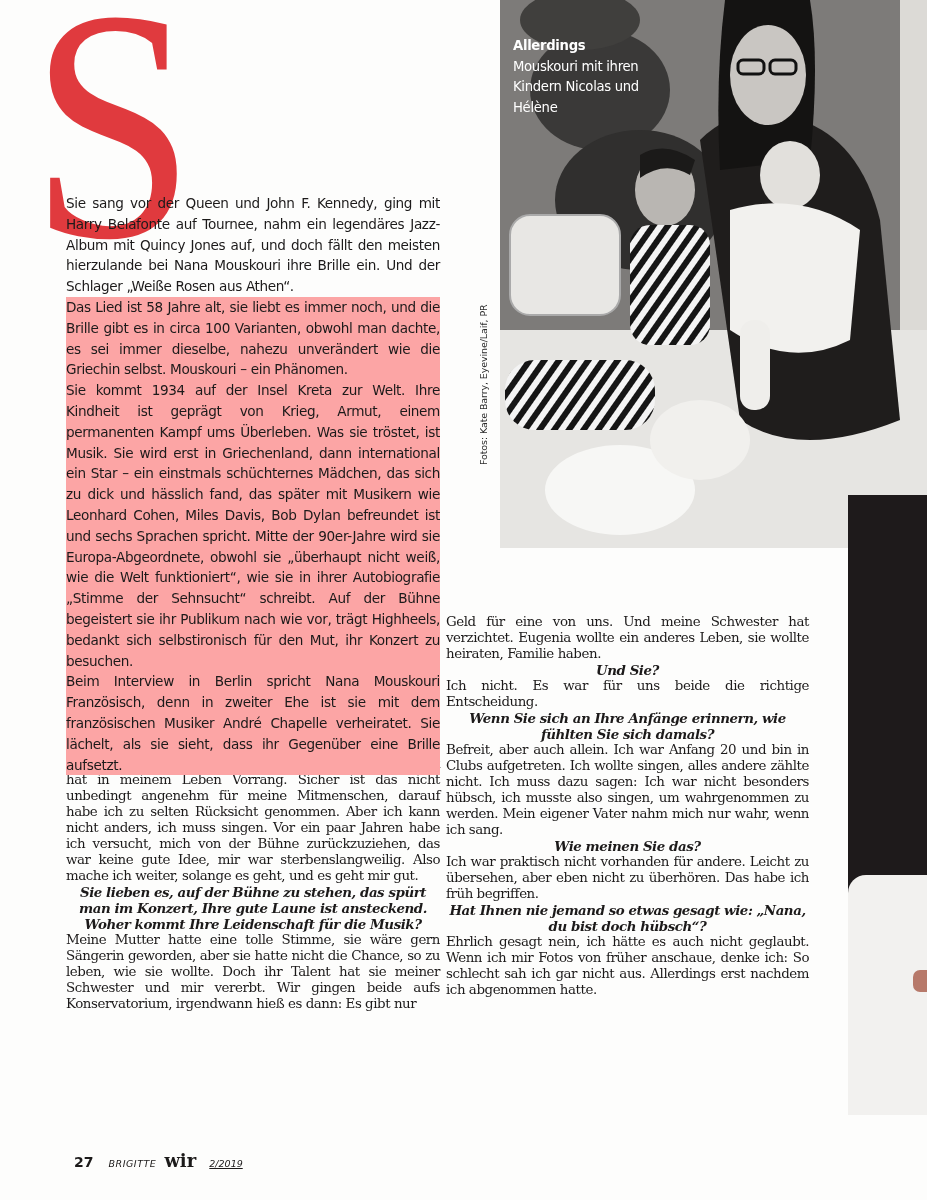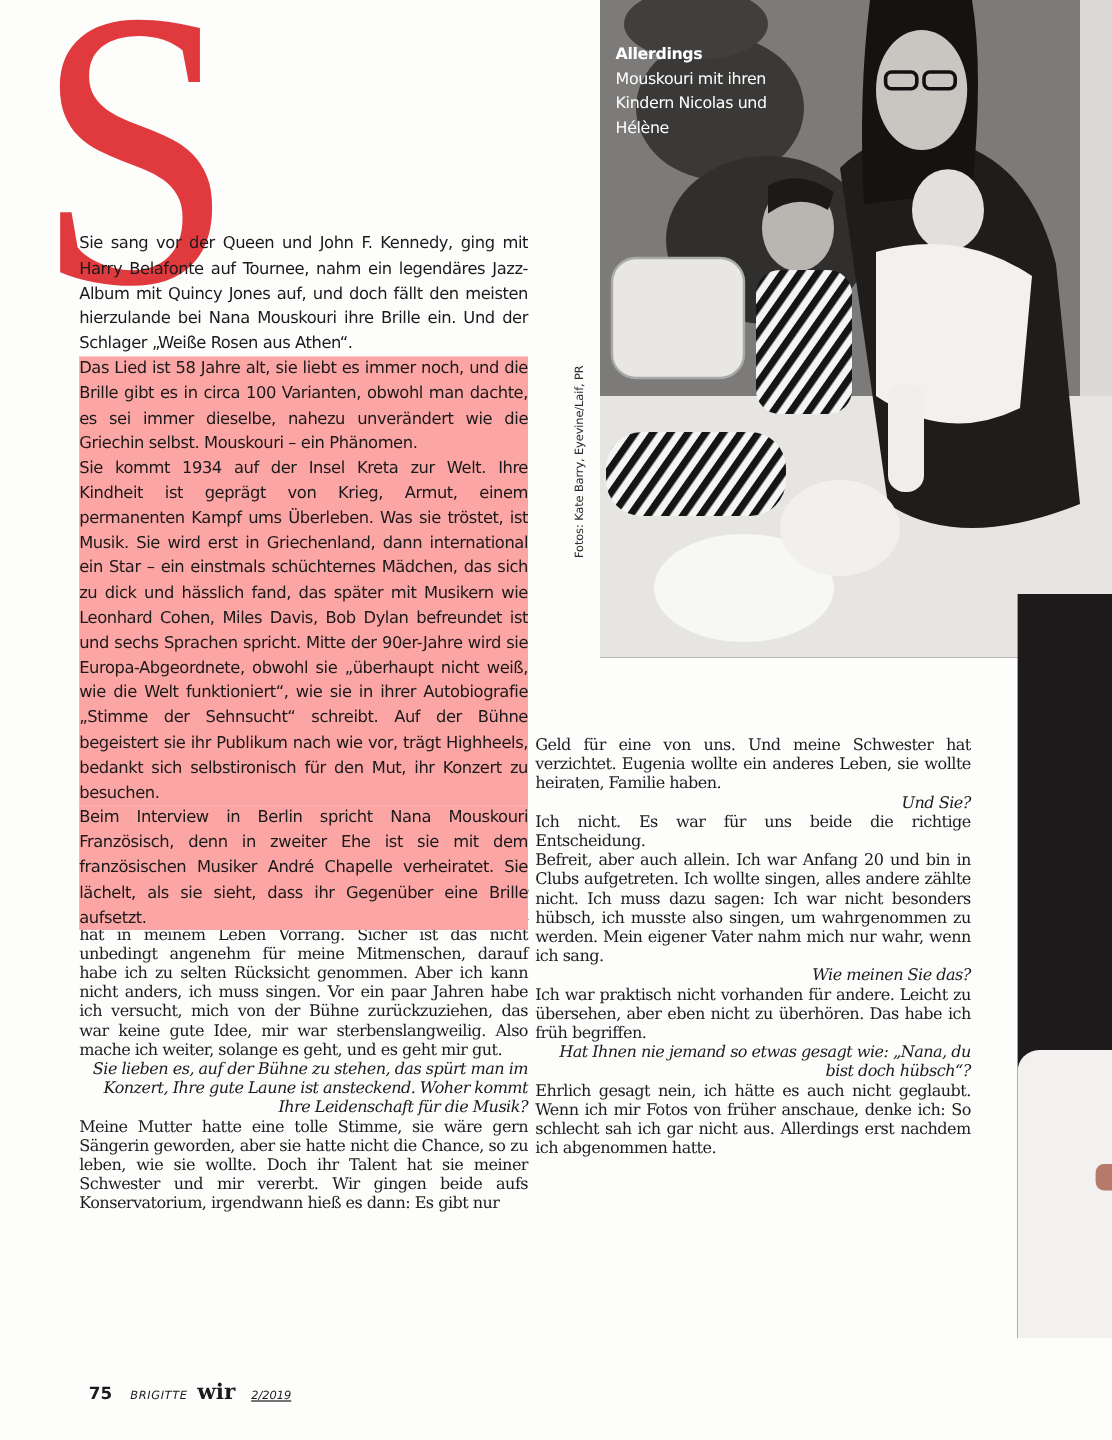--- a/index.html
+++ b/index.html
@@ -3,21 +3,21 @@
 <meta charset="utf-8">
 <style>
   html, body { margin: 0; padding: 0; }
   body { width: 927px; height: 1200px; background: #fdfdfc; position: relative; overflow: hidden; color: #1c1a1a; }
   .dropcap { position: absolute; left: 30px; top: -40px; font-family: "Liberation Serif", serif; font-size: 330px; line-height: 1; color: #e03a3e; z-index: 1; transform: scaleX(0.9); transform-origin: left top; }
   .intro { position: absolute; left: 66px; top: 193px; width: 374px; font-family: "DejaVu Sans", sans-serif; font-size: 13.6px; line-height: 20.8px; letter-spacing: -0.35px; text-align: justify; z-index: 2; }
   .intro p { margin: 0; }
   .intro .hider { background: #fca5a5; }
   .col { position: absolute; font-family: "DejaVu Serif", serif; font-size: 13.4px; line-height: 16px; letter-spacing: -0.45px; text-align: justify; }
   .col p { margin: 0; }
-  .col .q { font-weight: normal; font-style: italic; text-align: right; }
+  .col .q { font-weight: bold; font-style: italic; text-align: center; }
   .col .speaker { font-weight: bold; letter-spacing: 0.3px; }
   #col-left { left: 66px; top: 739px; width: 374px; }
   #col-right { left: 446px; top: 614px; width: 363px; }
   .photo { position: absolute; left: 500px; top: 0; width: 427px; height: 548px; overflow: hidden; background: #8a8886; }
   .photo svg { display: block; }
   .caption { position: absolute; left: 513px; top: 36px; width: 130px; font-family: "DejaVu Sans", sans-serif; font-size: 13.2px; line-height: 20.5px; color: #ffffff; letter-spacing: -0.3px; z-index: 3; }
   .caption .title { font-weight: bold; }
   .credit { position: absolute; left: 478px; top: 465px; transform: rotate(-90deg); transform-origin: left top; font-family: "DejaVu Sans", sans-serif; font-size: 9.5px; color: #2a2a2a; white-space: nowrap; letter-spacing: -0.1px; }
   .dark-panel { position: absolute; left: 848px; top: 495px; width: 79px; height: 620px; background: #1e1a1b; overflow: hidden; }
   .dark-panel .light { position: absolute; left: 0; bottom: 0; width: 79px; height: 240px; background: #f2f1ef; border-top-left-radius: 18px; }
@@ -44,20 +44,21 @@
   <p class="q">Frau Mouskouri, macht Singen egoistisch?</p>
   <p><span class="speaker">Nana Mouskouri:</span><span> Ich fürchte, da ist etwas dran. Musik hat in meinem Leben Vorrang. Sicher ist das nicht unbedingt angenehm für meine Mitmenschen, darauf habe ich zu selten Rücksicht genommen. Aber ich kann nicht anders, ich muss singen. Vor ein paar Jahren habe ich versucht, mich von der Bühne zurückzuziehen, das war keine gute Idee, mir war sterbenslangweilig. Also mache ich weiter, solange es geht, und es geht mir gut.</span></p>
   <p class="q">Sie lieben es, auf der Bühne zu stehen, das spürt man im Konzert, Ihre gute Laune ist ansteckend. Woher kommt Ihre Leidenschaft für die Musik?</p>
   <p>Meine Mutter hatte eine tolle Stimme, sie wäre gern Sängerin geworden, aber sie hatte nicht die Chance, so zu leben, wie sie wollte. Doch ihr Talent hat sie meiner Schwester und mir vererbt. Wir gingen beide aufs Konservatorium, irgendwann hieß es dann: Es gibt nur</p>
 </div>
 
 <div class="col" id="col-right">
   <p>Geld für eine von uns. Und meine Schwester hat verzichtet. Eugenia wollte ein anderes Leben, sie wollte heiraten, Familie haben.</p>
   <p class="q">Und Sie?</p>
   <p>Ich nicht. Es war für uns beide die richtige Entscheidung.</p>
+  <p class="q">Wenn Sie sich an Ihre Anfänge erinnern, wie fühlten Sie sich damals?</p>
   <p>Befreit, aber auch allein. Ich war Anfang 20 und bin in Clubs aufgetreten. Ich wollte singen, alles andere zählte nicht. Ich muss dazu sagen: Ich war nicht besonders hübsch, ich musste also singen, um wahrgenommen zu werden. Mein eigener Vater nahm mich nur wahr, wenn ich sang.</p>
   <p class="q">Wie meinen Sie das?</p>
   <p>Ich war praktisch nicht vorhanden für andere. Leicht zu übersehen, aber eben nicht zu überhören. Das habe ich früh begriffen.</p>
   <p class="q">Hat Ihnen nie jemand so etwas gesagt wie: „Nana, du bist doch hübsch“?</p>
   <p>Ehrlich gesagt nein, ich hätte es auch nicht geglaubt. Wenn ich mir Fotos von früher anschaue, denke ich: So schlecht sah ich gar nicht aus. Allerdings erst nachdem ich abgenommen hatte.</p>
 </div>
 
 <div class="photo" title="Black-and-white photo of Nana Mouskouri with her two children">
   <svg width="427" height="548" viewBox="0 0 427 548">
     <defs>
@@ -107,17 +108,17 @@
 </div>
 
 <div class="credit">Fotos: Kate Barry, Eyevine/Laif, PR</div>
 
 <div class="dark-panel">
   <div class="light"></div>
   <div class="skin"></div>
 </div>
 
 <div class="footer">
-  <span class="pno">75</span>
+  <span class="pno">27</span>
   <span class="mag">BRIGITTE</span>
   <span class="wir">wir</span>
   <span class="issue">2/2019</span>
 </div>
 
 </body></html>

